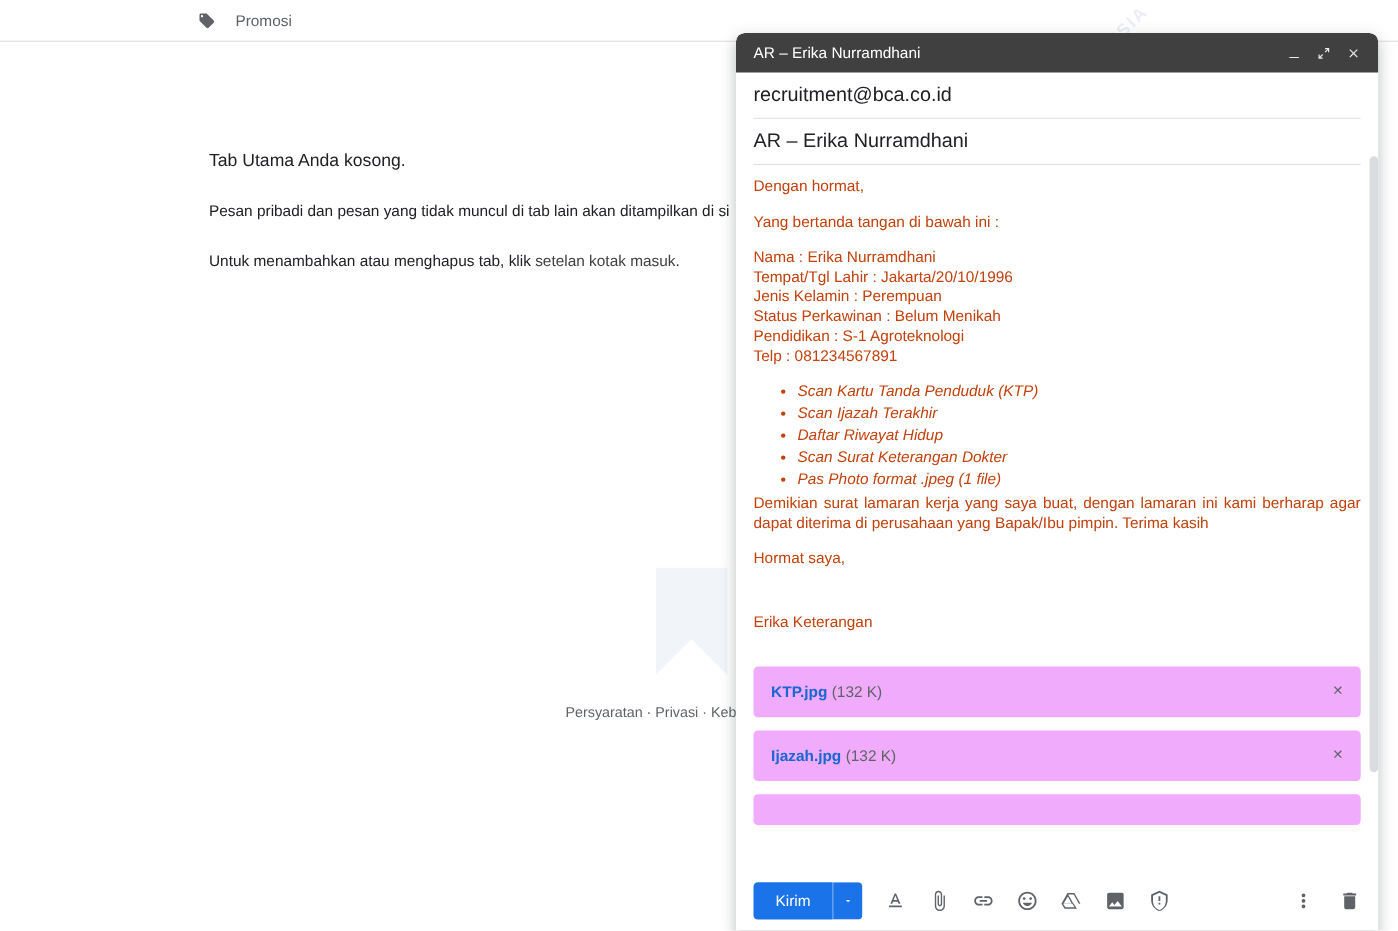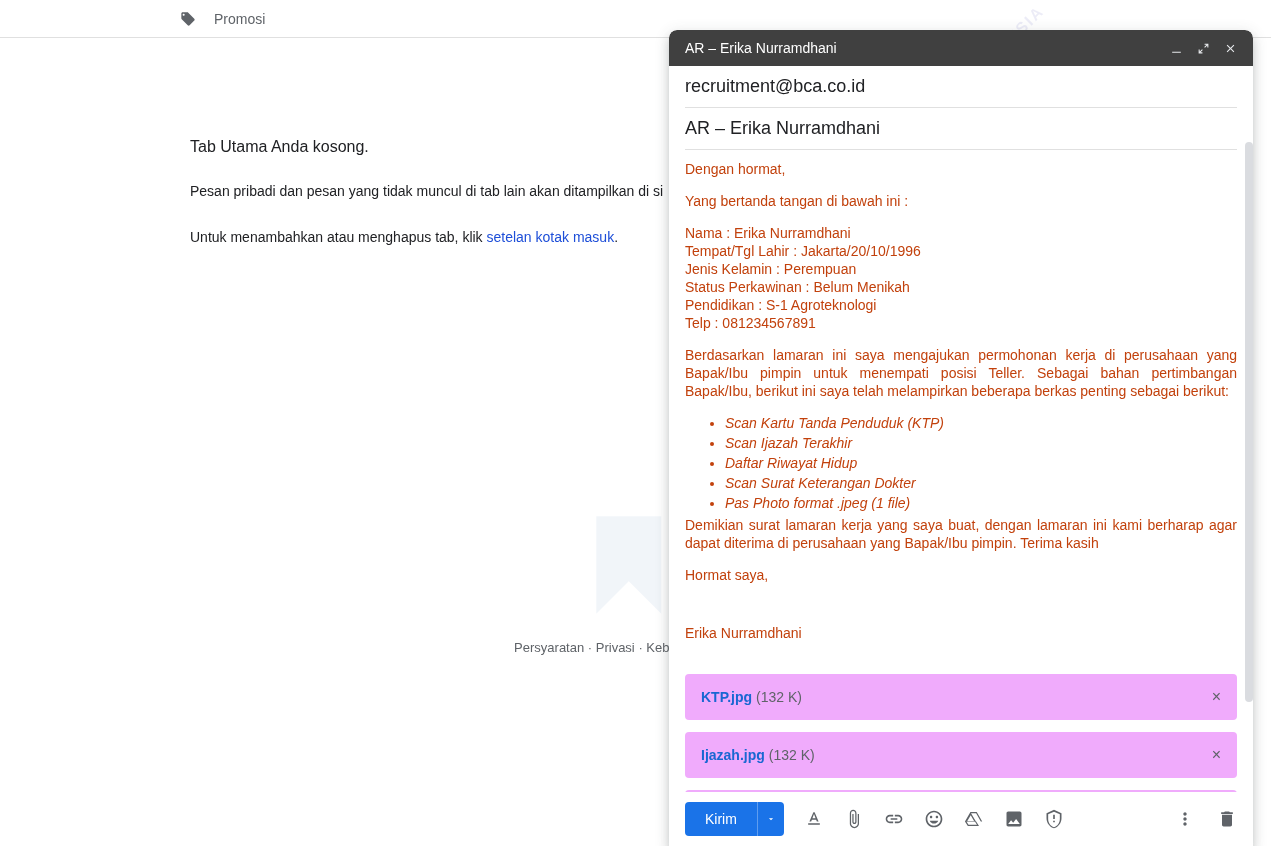--- a/index.html
+++ b/index.html
@@ -5,21 +5,21 @@
 * { margin: 0; padding: 0; box-sizing: border-box; font-family: Arial, Helvetica, sans-serif; }
 body { background: #fff; width: 1271px; height: 846px; position: relative; overflow: hidden; color: #202124; }
 
 .tabs-row { display: flex; align-items: center; padding: 8px 0 8px 180px; border-bottom: 1px solid #e0e0e0; height: 38px; }
 .tab-item { display: flex; align-items: flex-start; gap: 18px; color: #5f6368; font-size: 14px; }
 .tag-icon { width: 16px; height: 16px; color: #5f6368; }
 
 .main-area { padding: 100px 0 0 190px; }
 .empty-heading { font-size: 16px; color: #202124; margin-bottom: 24px; font-weight: 400; }
 .empty-text { font-size: 14px; color: #202124; margin-bottom: 24px; line-height: 1.6; }
-.link { color: #1d4ed8; cursor: pointer; }
+.link { color: #404040; cursor: pointer; }
 
 .footer-links { position: absolute; left: 0; right: 0; top: 640px; text-align: center; font-size: 13px; color: #5f6368; }
 .footer-links span { cursor: pointer; }
 
 .compose-window { position: absolute; right: 18px; top: 30px; bottom: 0; width: 584px; background: #fff; border-radius: 8px 8px 0 0; box-shadow: 0 8px 10px 1px rgba(60,64,67,.15), 0 3px 14px 2px rgba(60,64,67,.12), 0 5px 5px -3px rgba(60,64,67,.2); display: flex; flex-direction: column; overflow: hidden; }
 .compose-header { background: #404040; color: #fff; padding: 10px 16px; display: flex; align-items: center; border-radius: 8px 8px 0 0; }
 .compose-title { flex: 1; font-size: 14px; font-weight: 500; }
 .header-icon { width: 13px; height: 13px; margin-left: 14px; cursor: pointer; color: #e8eaed; }
 
 .compose-body { flex: 1; overflow-y: auto; padding: 0 16px; position: relative; }
@@ -113,31 +113,30 @@
       <p>Dengan hormat,</p>
       <p>Yang bertanda tangan di bawah ini :</p>
       <p>
         <span>Nama : Erika Nurramdhani</span><br>
         <span>Tempat/Tgl Lahir : Jakarta/20/10/1996</span><br>
         <span>Jenis Kelamin : Perempuan</span><br>
         <span>Status Perkawinan : Belum Menikah</span><br>
         <span>Pendidikan : S-1 Agroteknologi</span><br>
         <span>Telp : 081234567891</span>
       </p>
-      <p class="justify">Berdasarkan lamaran ini saya mengajukan permohonan kerja di perusahaan yang Bapak/Ibu pimpin untuk menempati posisi Teller. Sebagai bahan pertimbangan Bapak/Ibu, berikut ini saya telah melampirkan beberapa berkas penting sebagai berikut:</p>
       <ul>
         <li>Scan Kartu Tanda Penduduk (KTP)</li>
         <li>Scan Ijazah Terakhir</li>
         <li>Daftar Riwayat Hidup</li>
         <li>Scan Surat Keterangan Dokter</li>
         <li>Pas Photo format .jpeg (1 file)</li>
       </ul>
       <p class="justify">Demikian surat lamaran kerja yang saya buat, dengan lamaran ini kami berharap agar dapat diterima di perusahaan yang Bapak/Ibu pimpin. Terima kasih</p>
       <p>Hormat saya,</p>
-      <p style="margin-top:40px;">Erika Nurramdhani</p>
+      <p style="margin-top:40px;">Erika Keterangan</p>
     </div>
 
     <div class="attachments">
       <div class="attachment-chip">
         <span class="attachment-name">KTP.jpg</span>
         <span class="attachment-size">(132 K)</span>
         <span class="attachment-remove">×</span>
       </div>
       <div class="attachment-chip">
         <span class="attachment-name">Ijazah.jpg</span>

